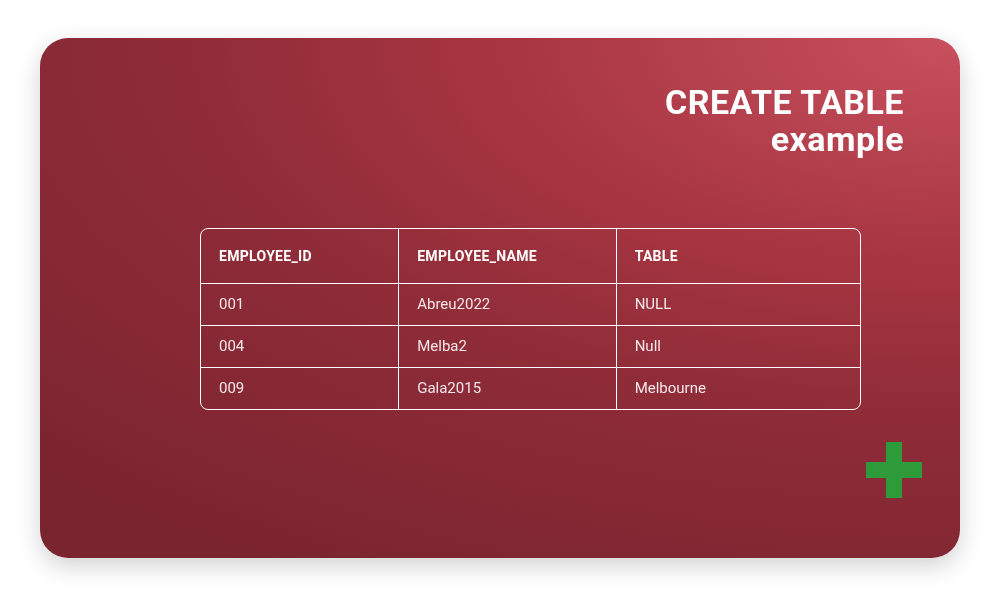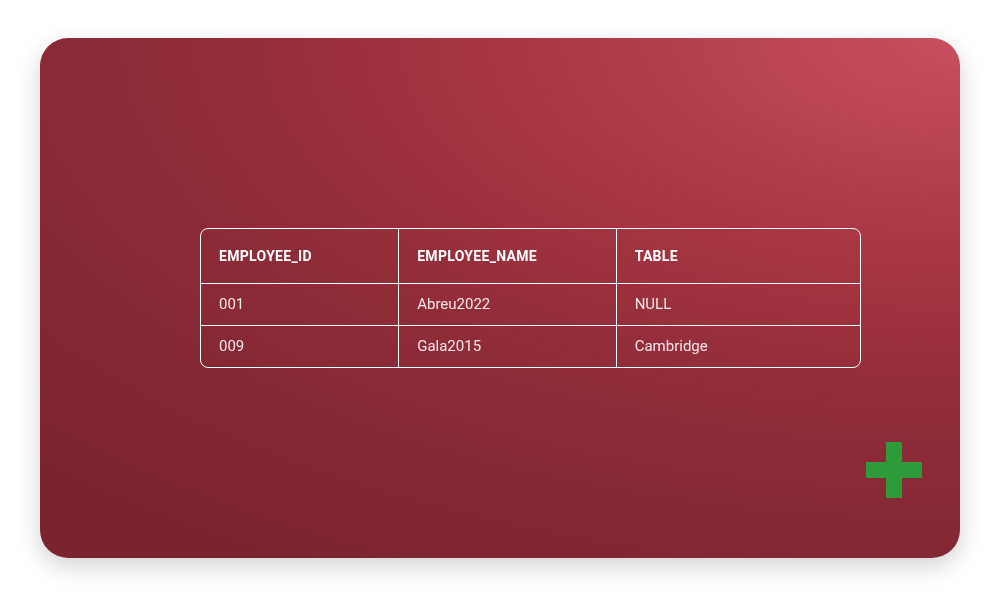--- a/index.html
+++ b/index.html
@@ -80,20 +80,24 @@
       top: 400px;
       width: 64px;
       height: 64px;
       pointer-events: none;
     }
   </style>
 </head>
 <body>
 
 <div class="card">
+  <div class="title">
+    <span class="line1">CREATE TABLE</span>
+    <span class="line2">example</span>
+  </div>
 
   <div class="table-wrap">
     <table>
       <colgroup>
         <col class="col1">
           <col class="col2">
           <col class="col3">
       </colgroup>
       <thead>
         <tr>
@@ -102,23 +106,28 @@
           <th>TABLE</th>
         </tr>
       </thead>
       <tbody>
         <tr>
           <td>001</td>
           <td>Abreu2022</td>
           <td>NULL</td>
         </tr>
         <tr>
+          <td>004</td>
+          <td>Melba2</td>
+          <td>Null</td>
+        </tr>
+        <tr>
           <td>009</td>
           <td>Gala2015</td>
-          <td>Cambridge</td>
+          <td>Melbourne</td>
         </tr>
       </tbody>
     </table>
   </div>
 
   <svg class="plus-icon" viewBox="0 0 64 64">
     <rect x="24" y="4" width="16" height="56" fill="#2e9b3a"></rect>
     <rect x="4" y="24" width="56" height="16" fill="#2e9b3a"></rect>
   </svg>
 </div>

